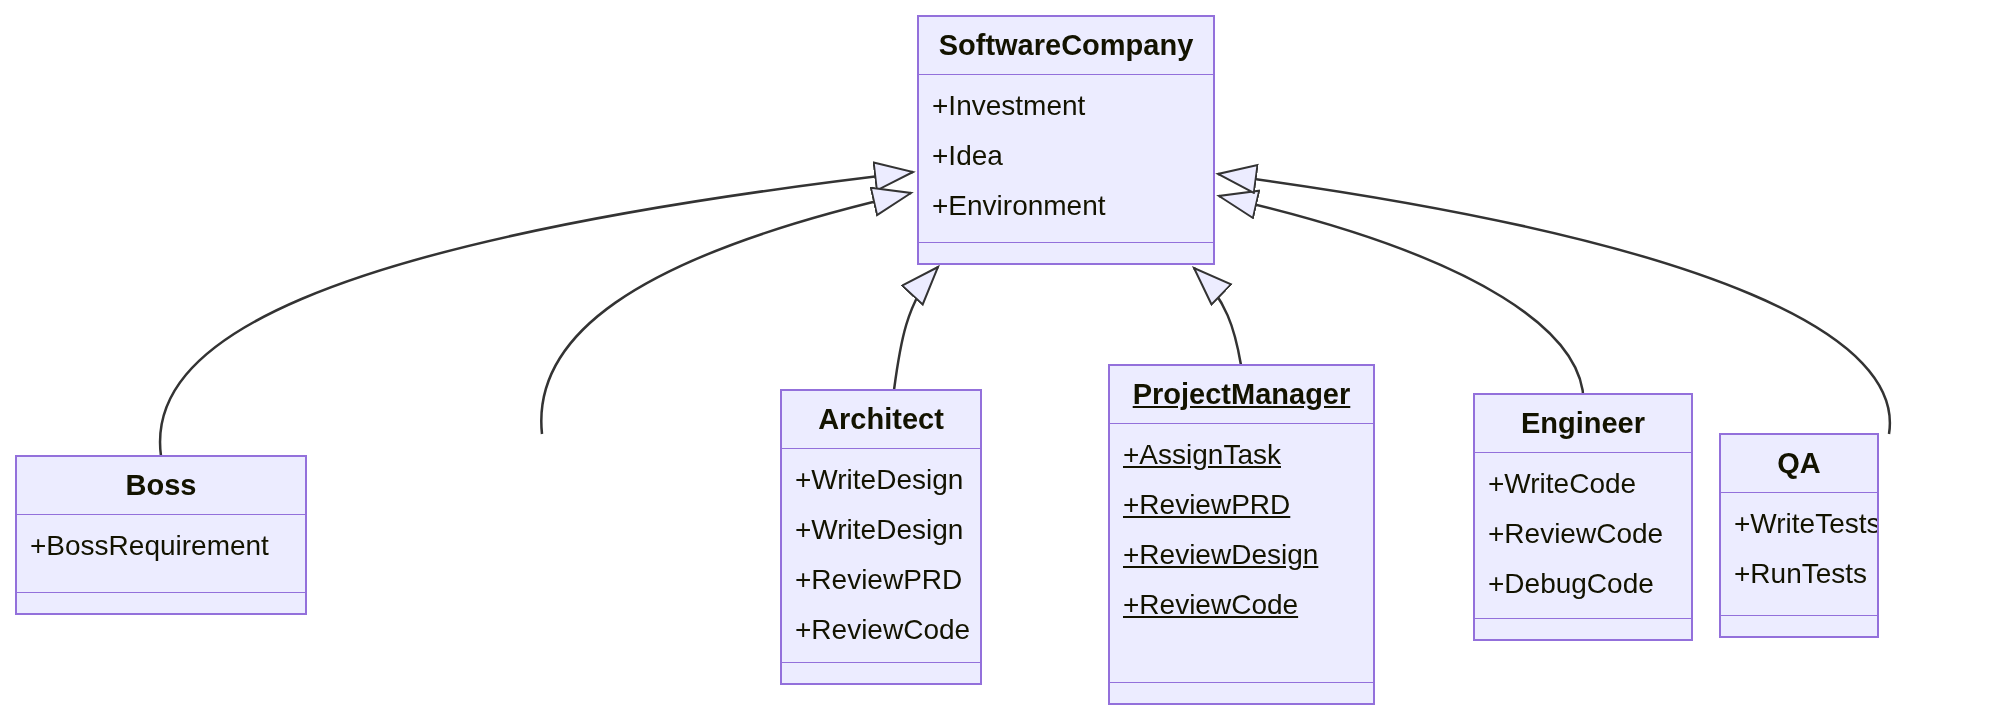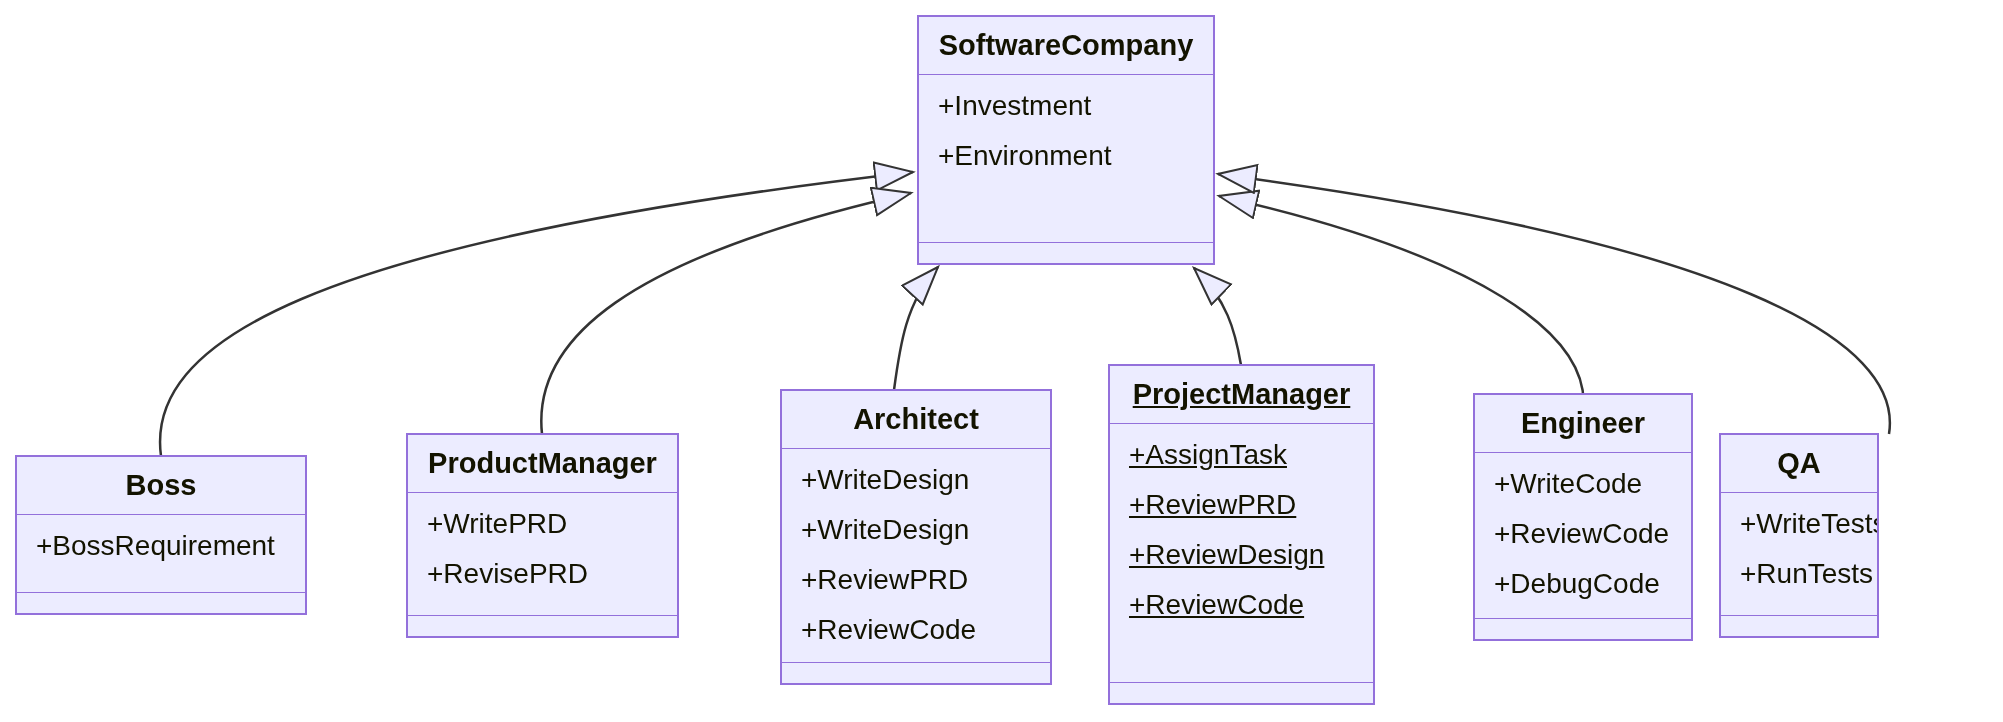--- a/index.html
+++ b/index.html
@@ -51,21 +51,21 @@
     flex: 0 0 58px;
     display: flex;
     align-items: center;
     justify-content: center;
     font-weight: bold;
     font-size: 29px;
     border-bottom: 1.5px solid var(--node-border);
   }
   .uml-members {
     flex: 1 1 auto;
-    padding: 6px 19px;
+    padding: 6px 13px;
     overflow: hidden;
   }
   .uml-member {
     font-size: 28px;
     line-height: 50px;
     white-space: nowrap;
   }
   .uml-footer {
     flex: 0 0 21px;
     border-top: 1.5px solid var(--node-border);
@@ -87,43 +87,36 @@
     <path class="edge" d="M 894 390 C 900 345, 906 302, 938 267" marker-end="url(#tri)"></path>
     <path class="edge" d="M 1241 365 C 1235 330, 1227 300, 1194 268" marker-end="url(#tri)"></path>
     <path class="edge" d="M 1583 412 C 1593 335, 1480 255, 1219 196" marker-end="url(#tri)"></path>
     <path class="edge" d="M 1889 434 C 1904 340, 1730 242, 1218 174" marker-end="url(#tri)"></path>
   </svg>
 
   <div class="uml-class" style="left:917px; top:15px; width:298px; height:250px;">
     <div class="uml-title">SoftwareCompany</div>
     <div class="uml-members">
       <div class="uml-member">+Investment</div>
+      <div class="uml-member">+Idea</div>
       <div class="uml-member">+Environment</div>
     </div>
     <div class="uml-footer"></div>
   </div>
 
   <div class="uml-class" style="left:15px; top:455px; width:292px; height:160px;">
     <div class="uml-title">Boss</div>
     <div class="uml-members">
       <div class="uml-member">+BossRequirement</div>
     </div>
     <div class="uml-footer"></div>
   </div>
 
-  <div class="uml-class" style="left:406px; top:433px; width:273px; height:205px;">
-    <div class="uml-title">ProductManager</div>
-    <div class="uml-members">
-      <div class="uml-member">+WritePRD</div>
-      <div class="uml-member">+RevisePRD</div>
-    </div>
-    <div class="uml-footer"></div>
-  </div>
 
-  <div class="uml-class" style="left:780px; top:389px; width:272px; height:296px;">
+  <div class="uml-class" style="left:780px; top:389px; width:202px; height:296px;">
     <div class="uml-title">Architect</div>
     <div class="uml-members">
       <div class="uml-member">+WriteDesign</div>
       <div class="uml-member">+WriteDesign</div>
       <div class="uml-member">+ReviewPRD</div>
       <div class="uml-member">+ReviewCode</div>
     </div>
     <div class="uml-footer"></div>
   </div>
 

